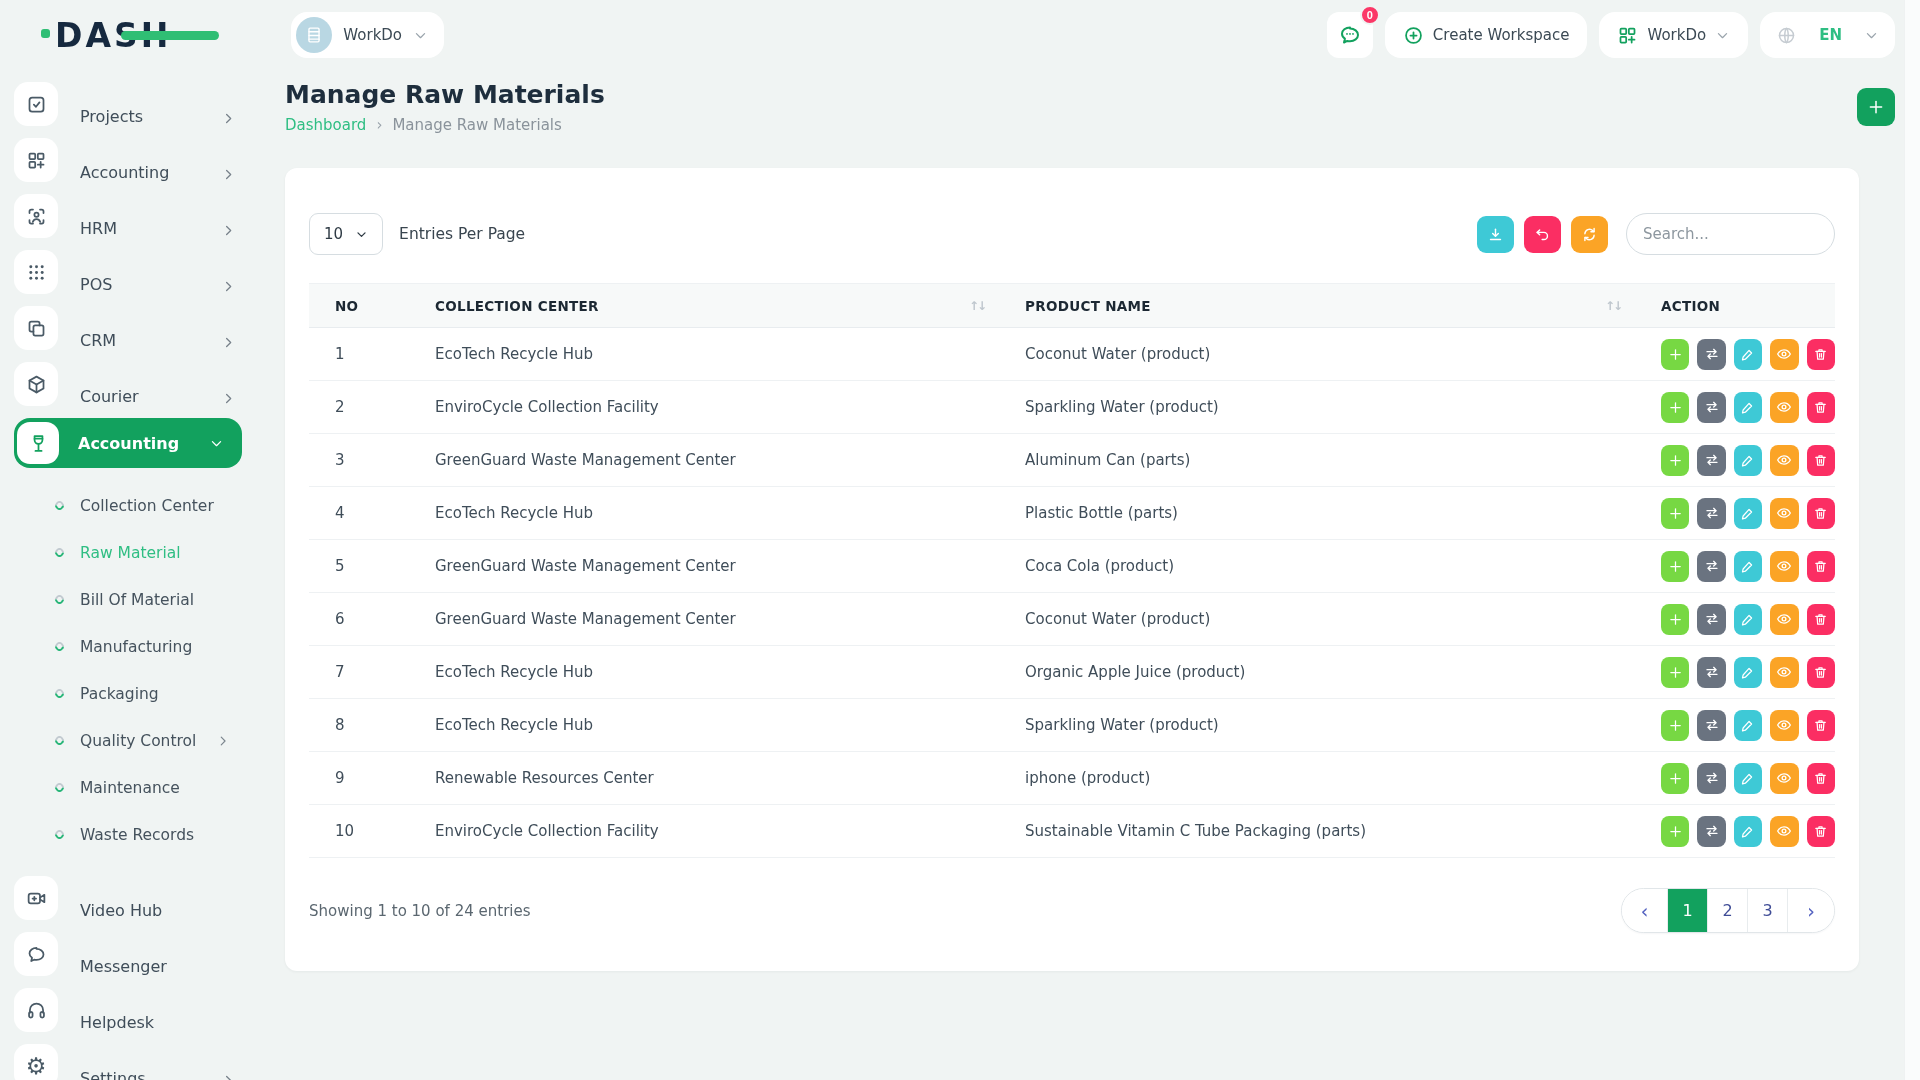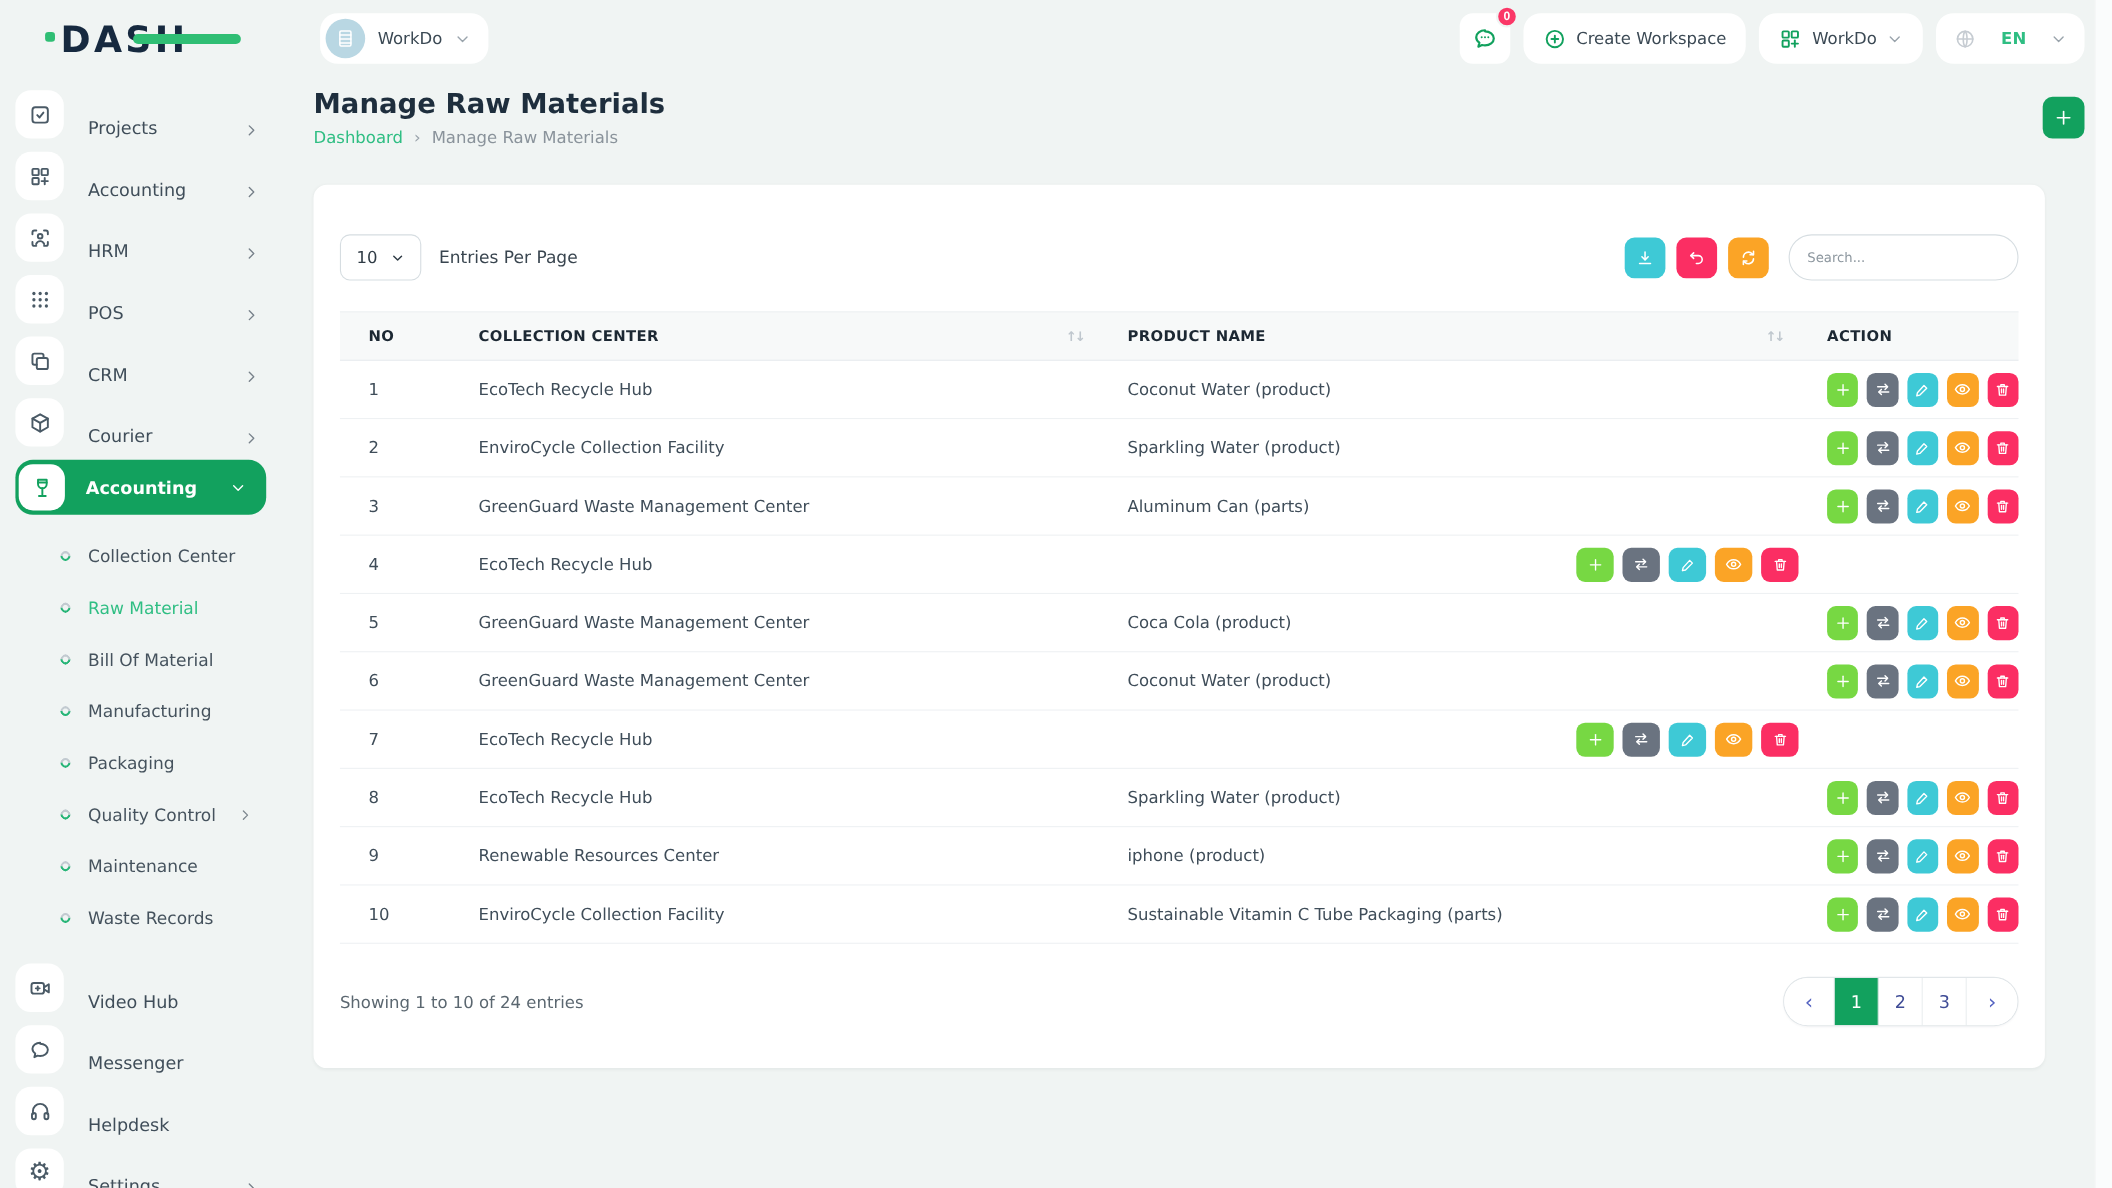--- a/index.html
+++ b/index.html
@@ -60,21 +60,21 @@
 
   .toolbar { display:flex; align-items:center; }
   .entries-select { display:flex; align-items:center; gap:12px; height:42px; padding:0 14px; border:1px solid #d6dde1; border-radius:9px; background:#fff; font-size:15px; color:#2f3b45; cursor:pointer; }
   .entries-select .chev { color:#2f3b45; }
   .entries-label { margin-left:16px; font-size:15.5px; color:#39454f; }
   .tool-group { margin-left:auto; display:flex; align-items:center; gap:10px; }
   .sq-btn { width:37px; height:37px; border-radius:9px; border:none; color:#fff; display:flex; align-items:center; justify-content:center; cursor:pointer; }
   .b-download { background:#3ec9d6; }
   .b-undo { background:#fb2e63; }
   .b-refresh { background:#fba426; }
-  .search-input { margin-left:8px; width:209px; height:42px; border:1px solid #d6dde1; border-radius:21px; padding:0 16px; font-size:12px; font-family:inherit; color:#3f4d59; background:#fff; }
+  .search-input { margin-left:8px; width:209px; height:42px; border:1px solid #d6dde1; border-radius:21px; padding:0 16px; font-size:15px; font-family:inherit; color:#3f4d59; background:#fff; }
   .search-input::placeholder { color:#8d979f; }
 
   
   .tbl { margin-top:28px; }
   .tr { display:grid; grid-template-columns:100px 590px 1fr 200px; align-items:center; }
   .thead { background:#f7f9f9; border-top:1px solid #eef1f3; border-bottom:1px solid #e8ecef; height:45px; }
   .th { font-size:13.5px; font-weight:700; color:#1c2833; letter-spacing:.3px; display:flex; align-items:center; }
   .td, .th { padding-left:26px; }
   .sort { margin-left:auto; margin-right:14px; font-size:12px; color:#bfc7ce; letter-spacing:-2px; }
   .rowline { height:53px; border-bottom:1px solid #eef1f3; }
@@ -592,20 +592,21 @@
               <svg class="ic" width="15" height="15">
                 <use href="#i-trash"></use>
               </svg>
             </button>
         </div>
       </div>
 
       <div class="tr rowline">
         <div class="td">4</div>
         <div class="td">EcoTech Recycle Hub</div>
+        <div class="td">Plastic Bottle (parts)</div>
         <div class="td c-action">
           <button class="act a-add">
               <svg class="ic" width="15" height="15">
                 <use href="#i-plus"></use>
               </svg>
             </button>
           <button class="act a-swap">
               <svg class="ic" width="16" height="16">
                 <use href="#i-swap"></use>
               </svg>
@@ -690,20 +691,21 @@
               <svg class="ic" width="15" height="15">
                 <use href="#i-trash"></use>
               </svg>
             </button>
         </div>
       </div>
 
       <div class="tr rowline">
         <div class="td">7</div>
         <div class="td">EcoTech Recycle Hub</div>
+        <div class="td">Organic Apple Juice (product)</div>
         <div class="td c-action">
           <button class="act a-add">
               <svg class="ic" width="15" height="15">
                 <use href="#i-plus"></use>
               </svg>
             </button>
           <button class="act a-swap">
               <svg class="ic" width="16" height="16">
                 <use href="#i-swap"></use>
               </svg>

